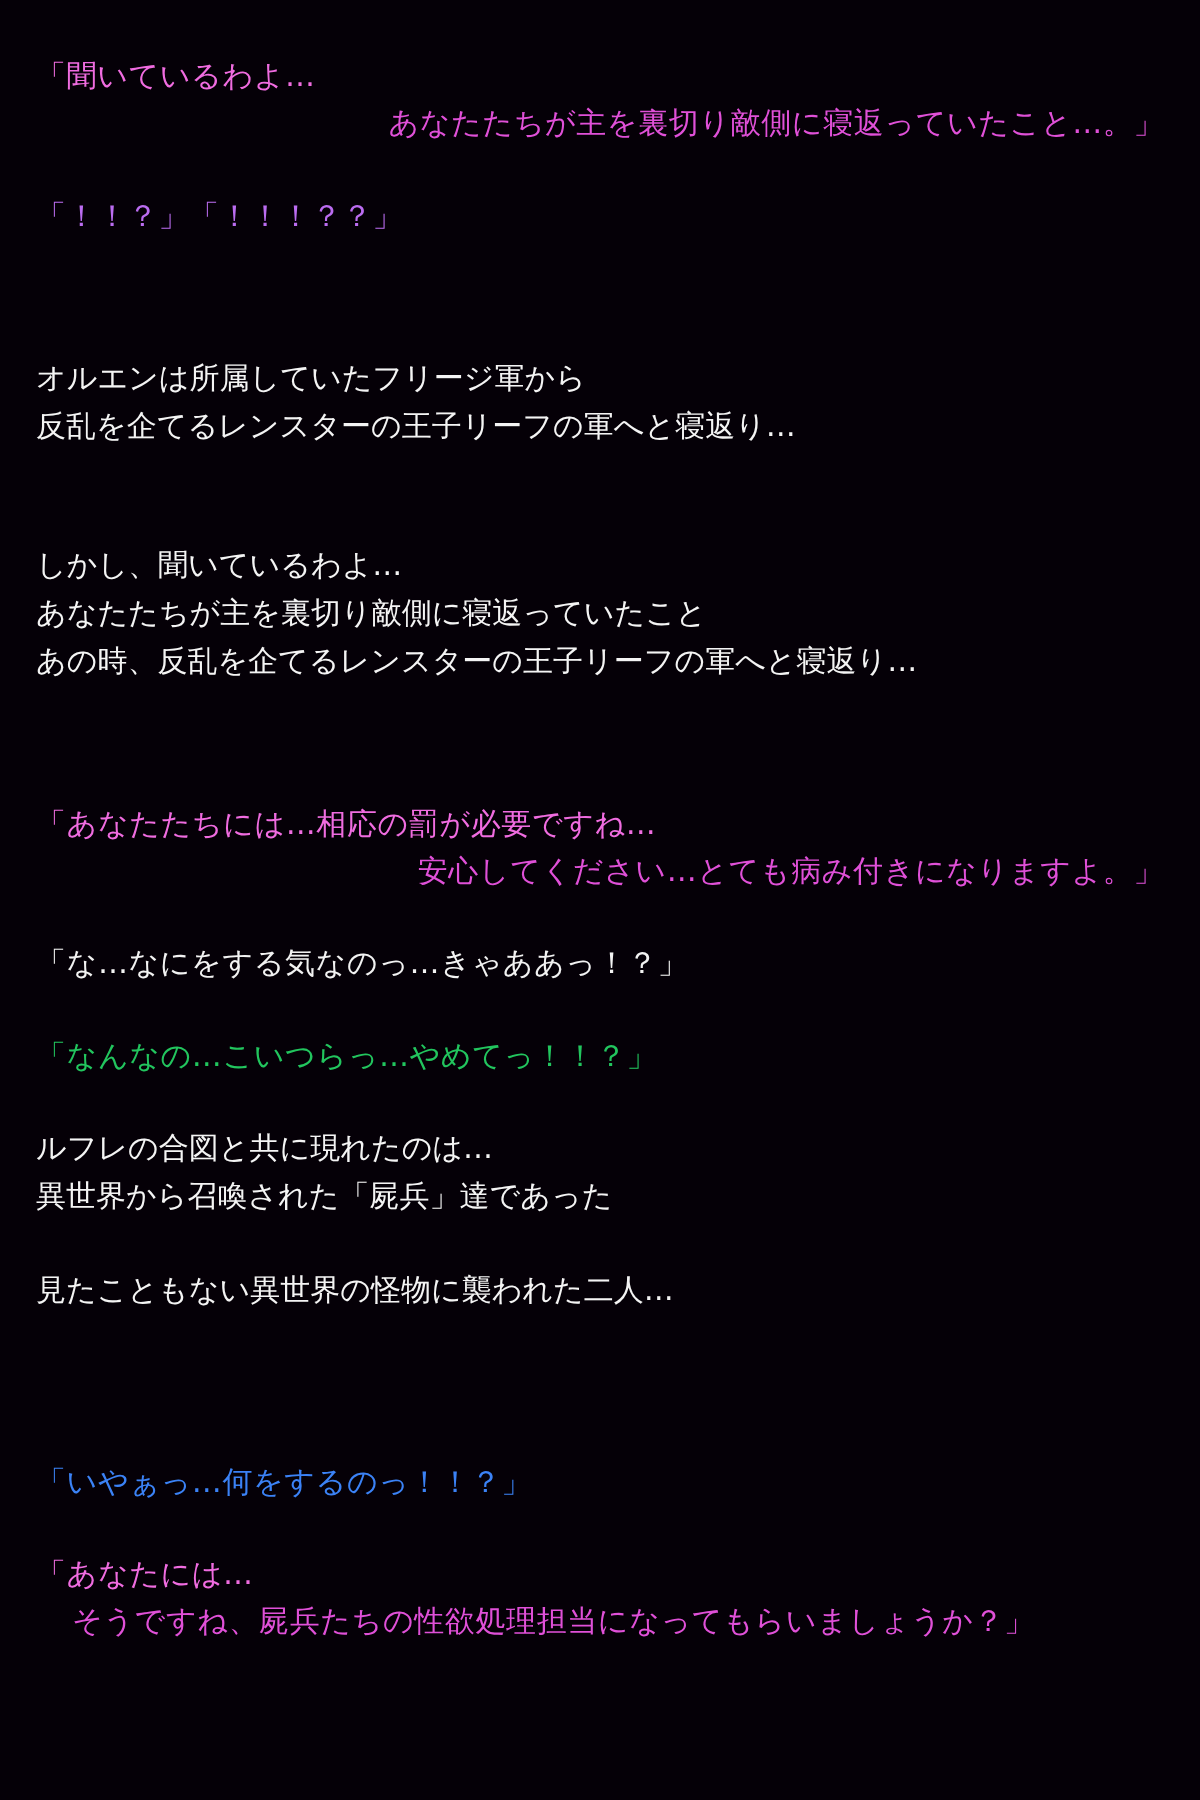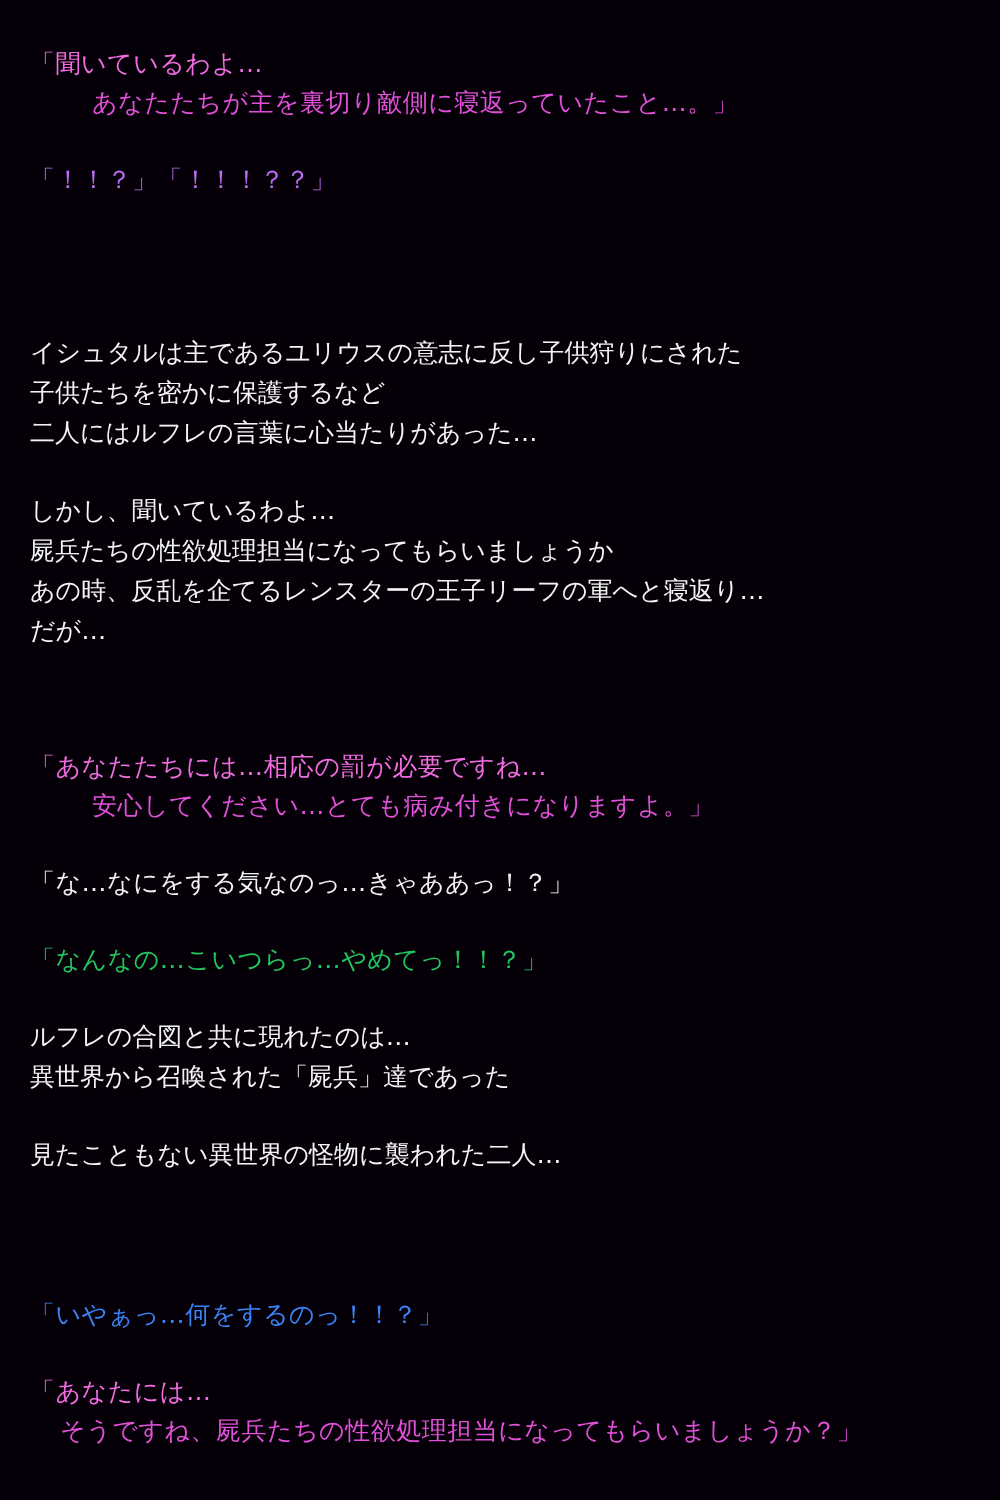--- a/index.html
+++ b/index.html
@@ -25,21 +25,21 @@
   .block {
     margin: 0;
     padding: 0;
   }
   .line {
     font-size: 25px;
     line-height: 39px;
     white-space: pre;
     letter-spacing: 0.5px;
   }
-  .indent1 { padding-left: 62px; }
+  .indent1 { padding-left: 62px; text-align: right; }
   .indent2 { padding-left: 30px; }
   .c-white   { color: #f2f2f2; }
   .c-pink    { color: #f06ce0; }
   .c-magenta { color: #e050d8; }
   .c-violet  { color: #bb6cf0; }
   .c-blue    { color: #3b82f6; }
   .c-lblue   { color: #22c55e; }
   .gap-md { height: 38px; }
   .gap-xl { height: 96px; }
   .gap-xxl { height: 120px; }
@@ -61,36 +61,34 @@
   </div>
 
   <div class="gap-md"></div>
 
   <div class="block">
     <div class="line c-violet">「！！？」「！！！？？」</div>
   </div>
 
   <div class="gap-xl"></div>
 
+  <div class="block">
+    <div class="narrative">オルエンは所属していたフリージ軍から</div>
+    <div class="narrative">反乱を企てるレンスターの王子リーフの軍へと寝返り…</div>
+  </div>
 
   <div class="gap-md"></div>
 
-  <div class="block">
-    <div class="narrative">イシュタルは主であるユリウスの意志に反し子供狩りにされた</div>
-    <div class="narrative">子供たちを密かに保護するなど</div>
-    <div class="narrative">二人にはルフレの言葉に心当たりがあった…</div>
-  </div>
 
   <div class="gap-md"></div>
 
   <div class="block">
     <div class="narrative">しかし、聞いているわよ…</div>
-    <div class="narrative">屍兵たちの性欲処理担当になってもらいましょうか</div>
+    <div class="narrative">あなたたちが主を裏切り敵側に寝返っていたこと</div>
     <div class="narrative">あの時、反乱を企てるレンスターの王子リーフの軍へと寝返り…</div>
-    <div class="narrative">だが…</div>
   </div>
 
   <div class="gap-xl"></div>
 
   <div class="block">
     <div class="line c-pink">「あなたたちには…相応の罰が必要ですね…</div>
     <div class="line c-magenta indent1">安心してください…とても病み付きになりますよ。」</div>
   </div>
 
   <div class="gap-md"></div>

